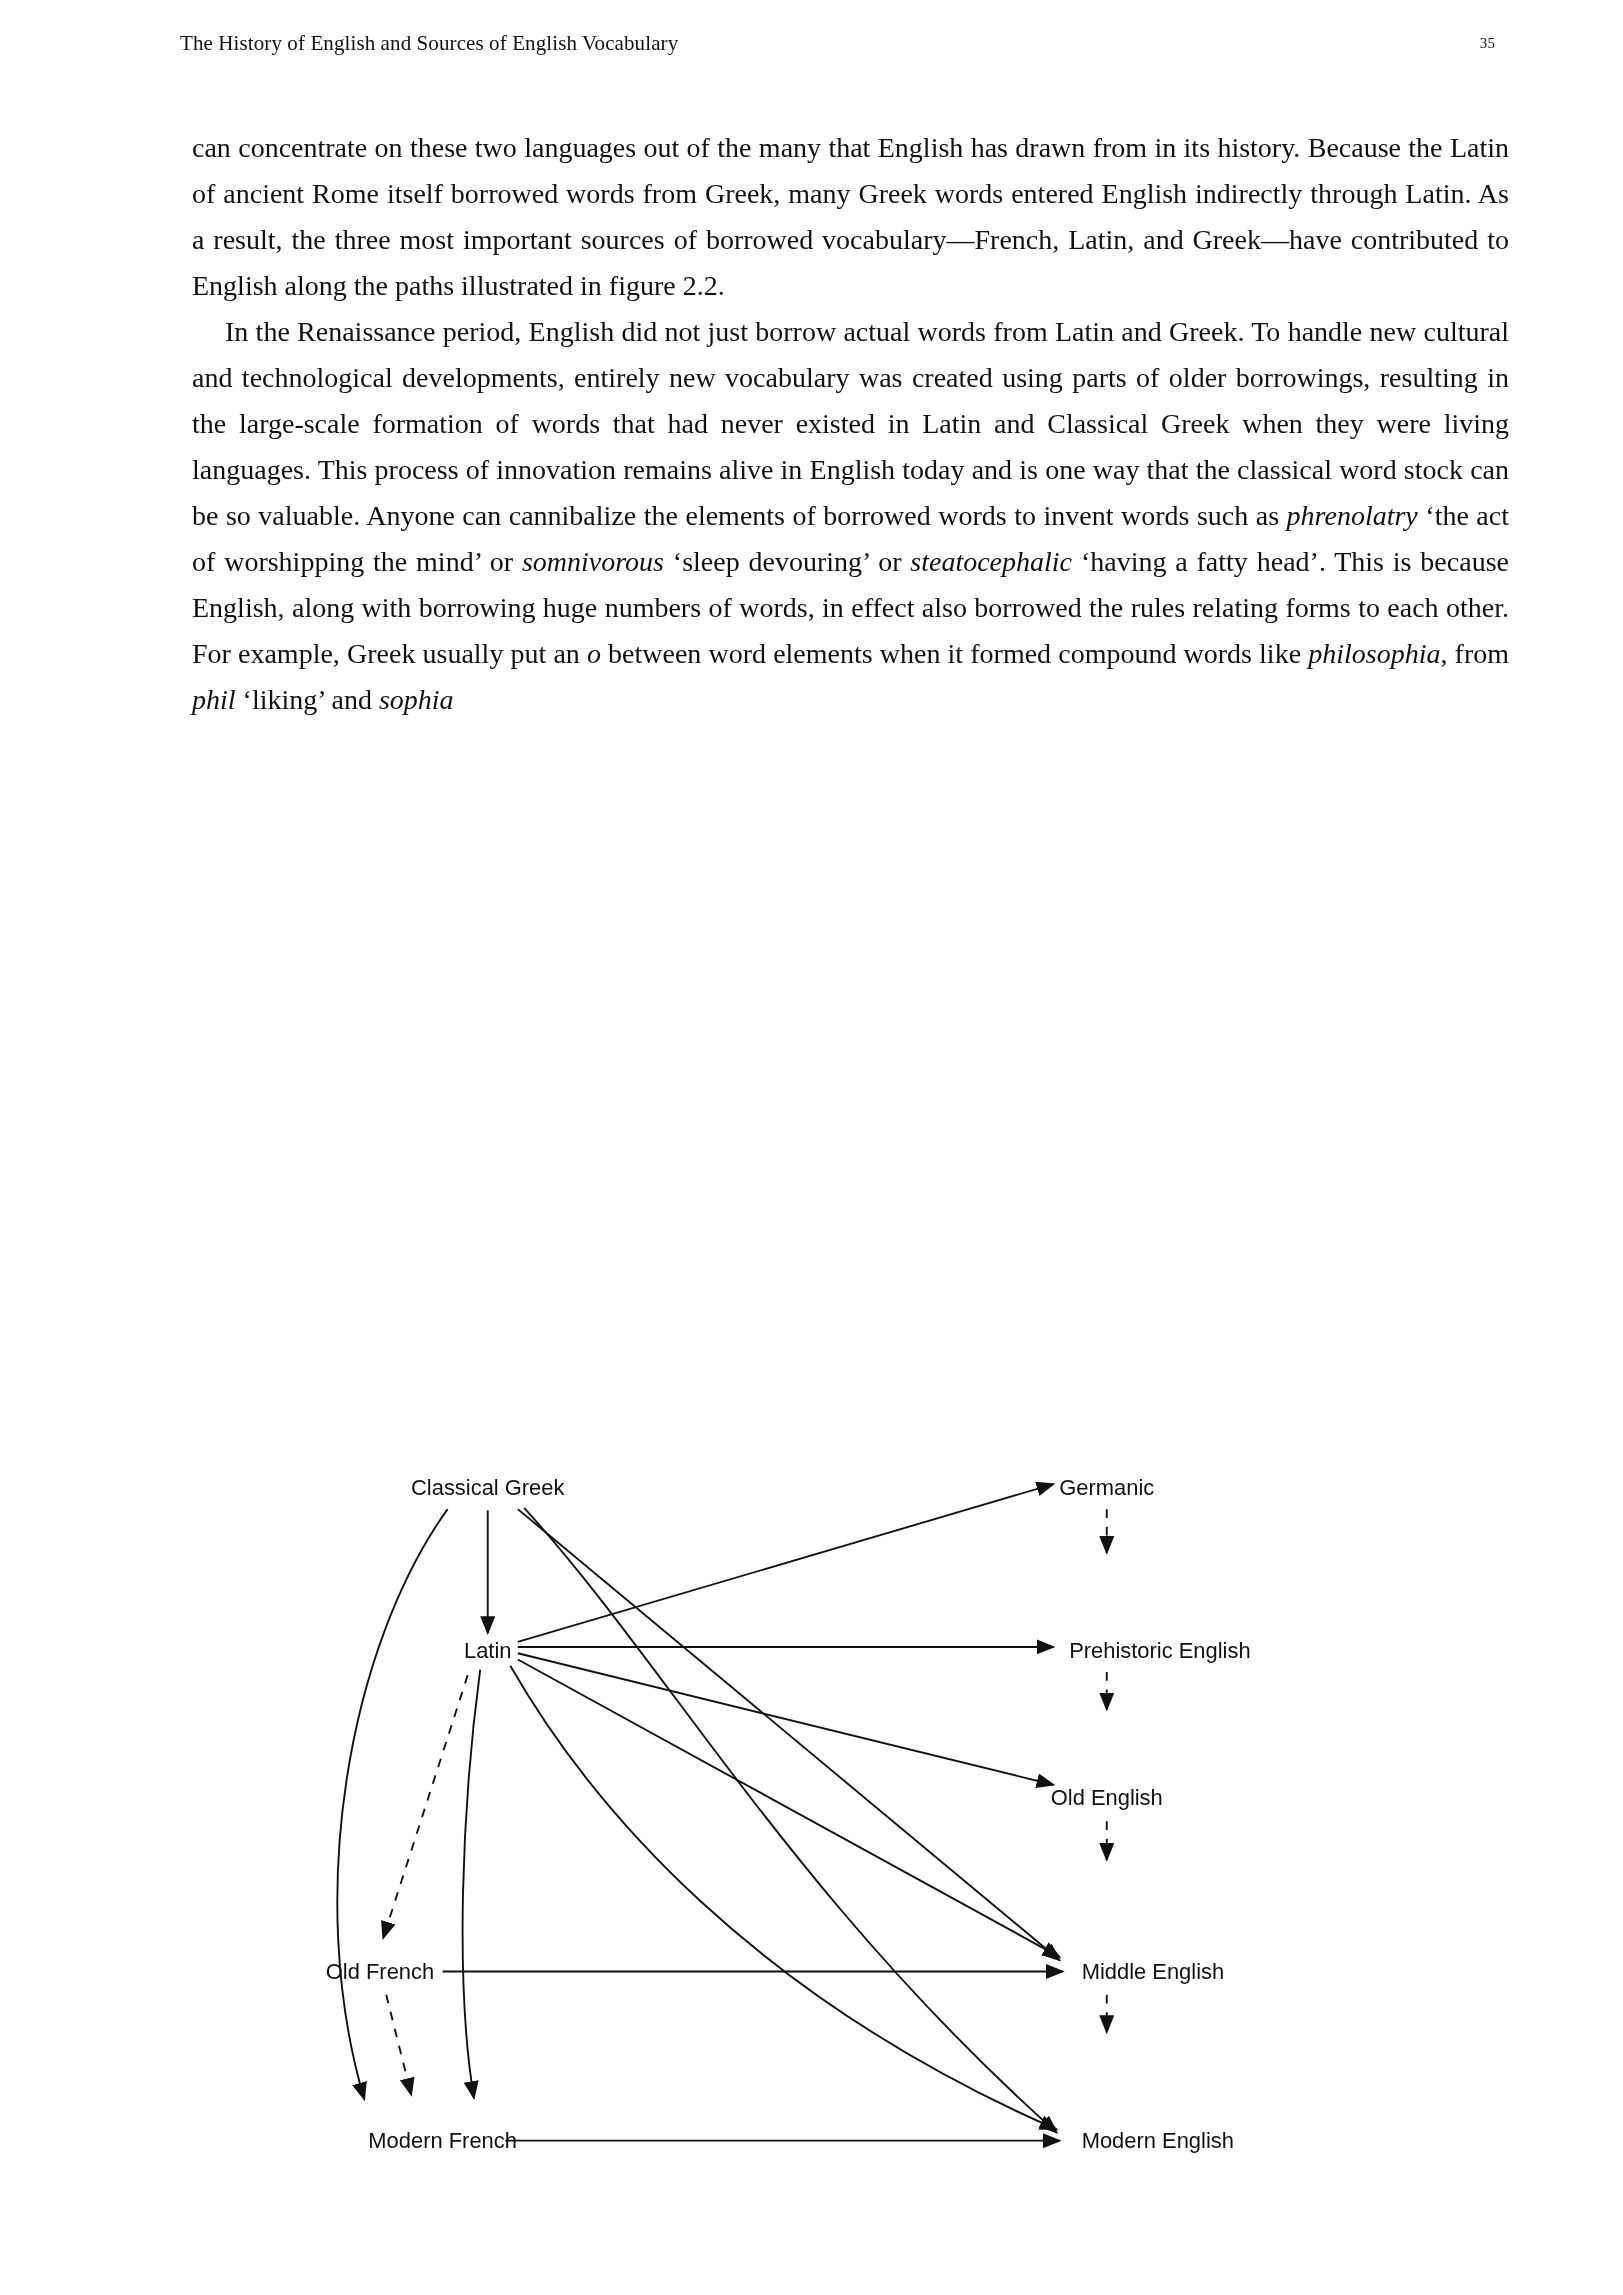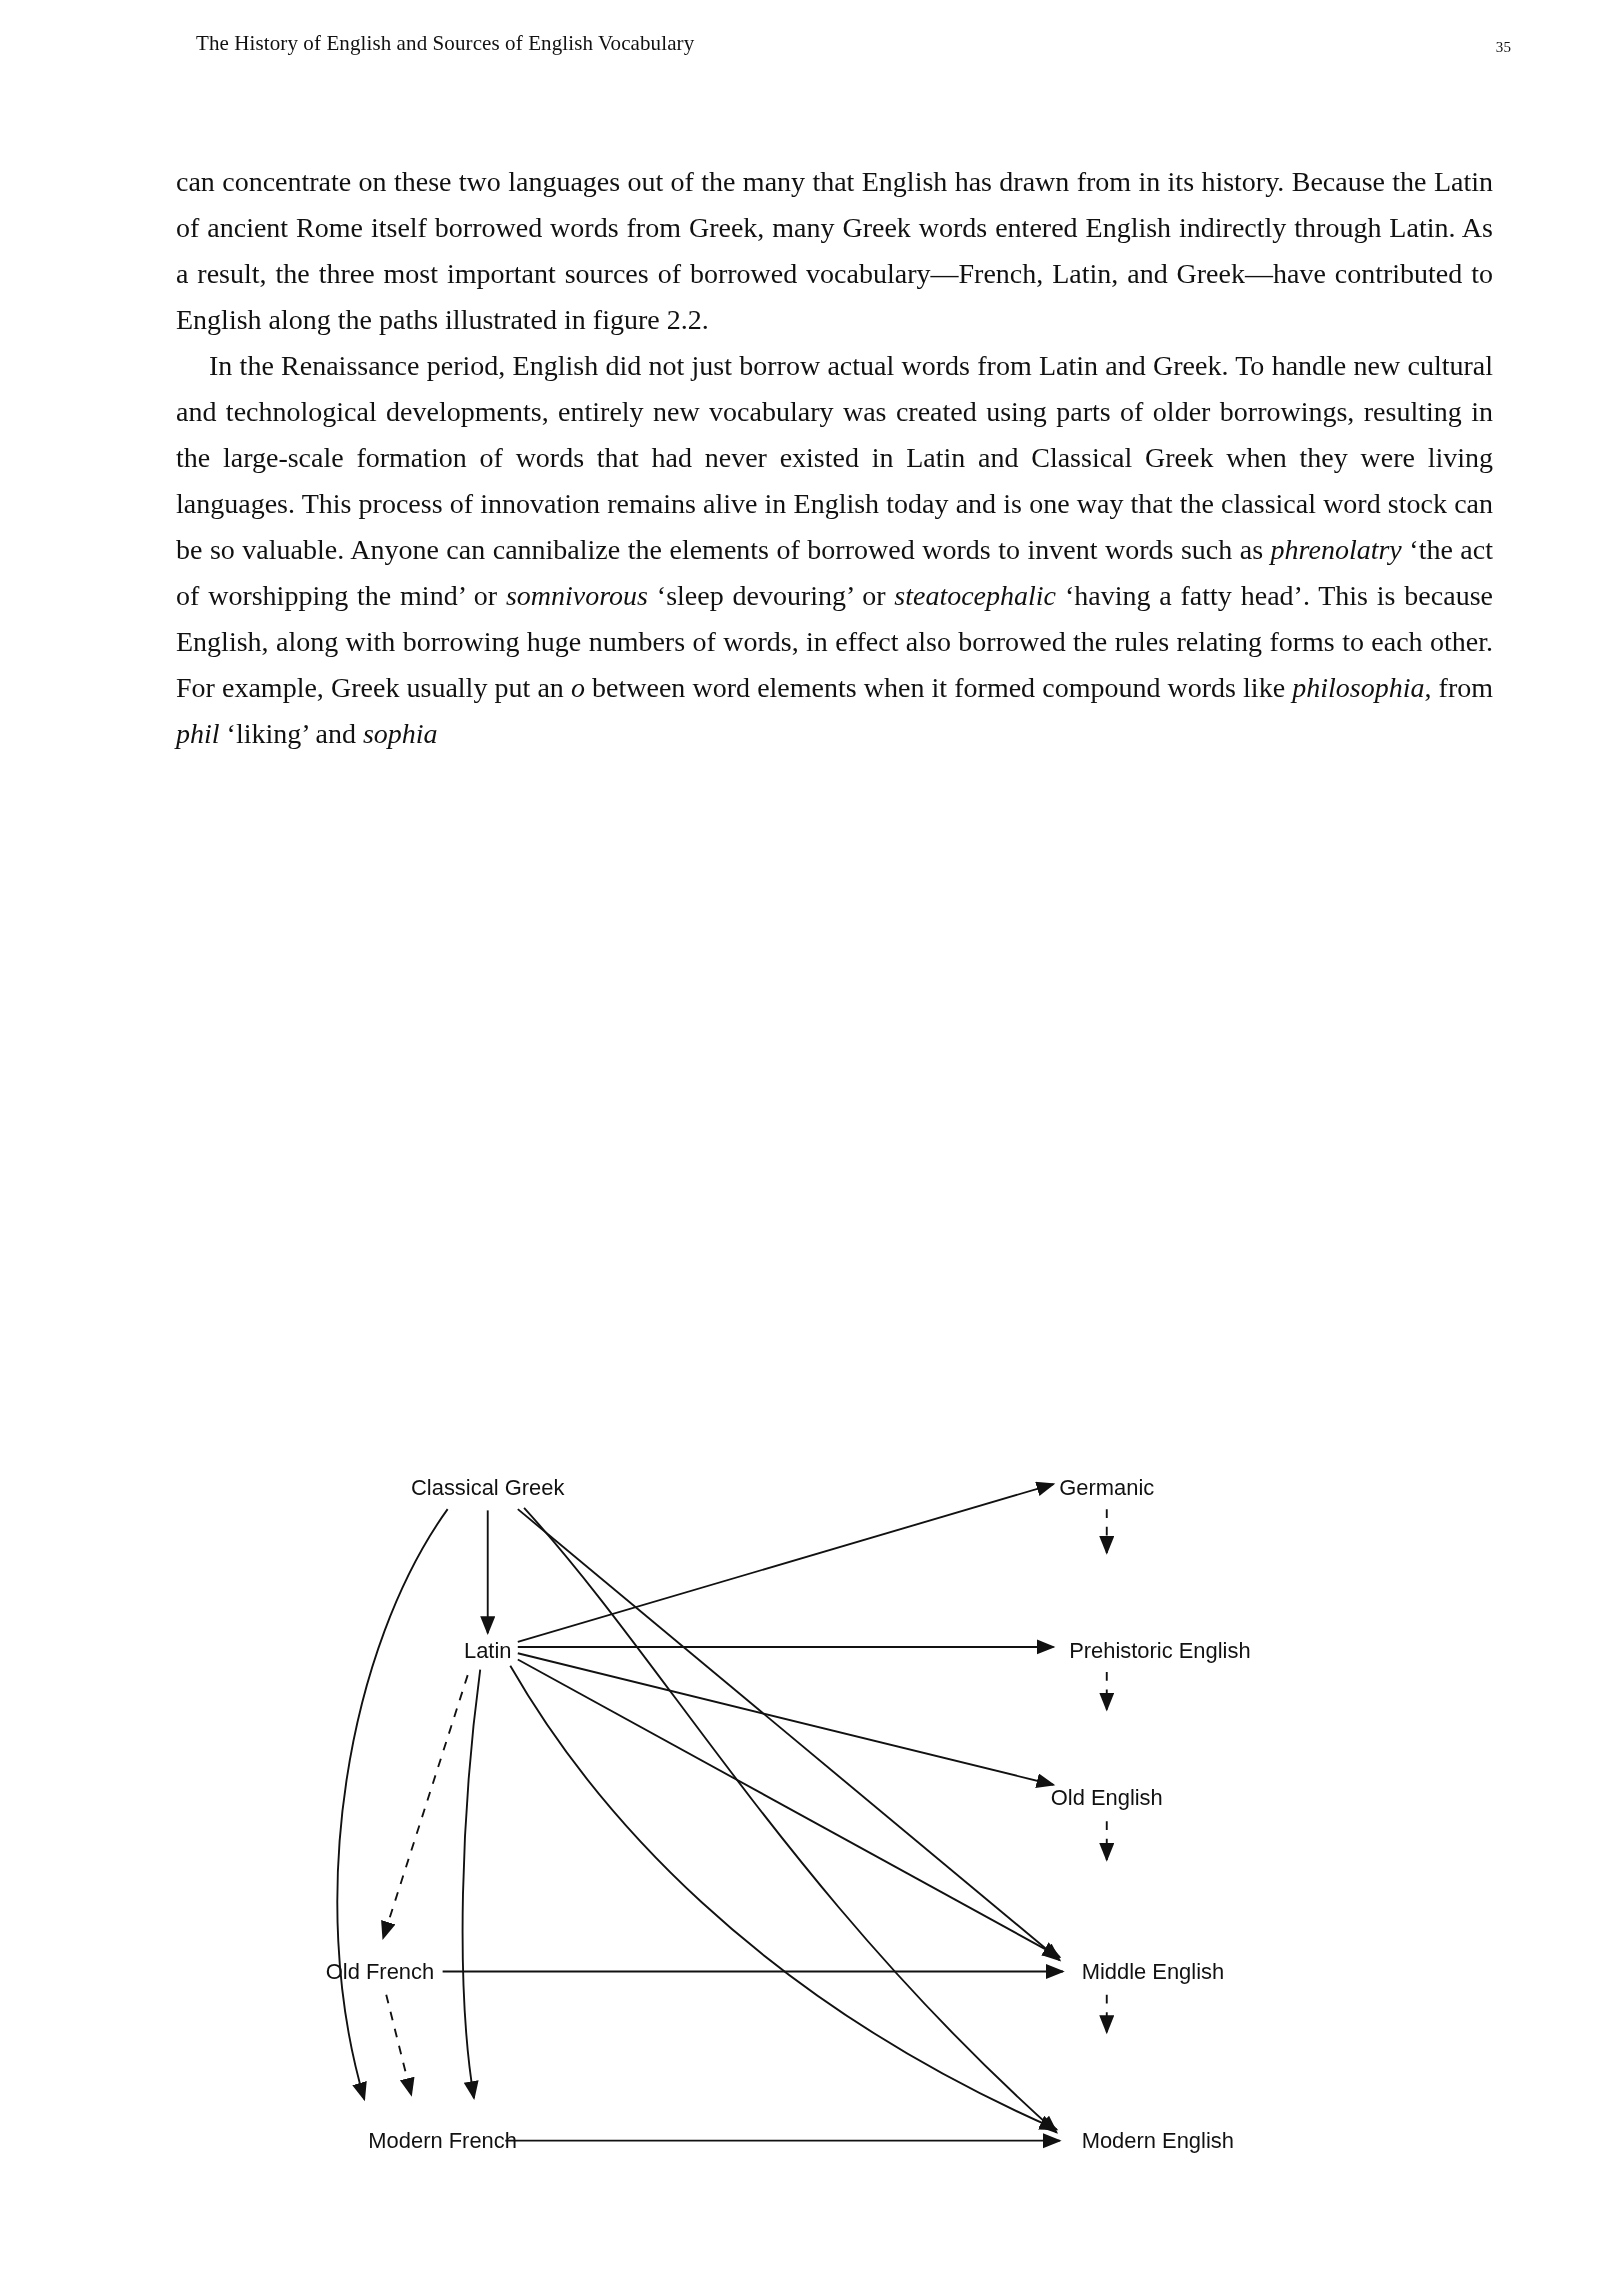--- a/index.html
+++ b/index.html
@@ -16,45 +16,44 @@
     overflow: hidden;
   }
   .page {
     position: absolute;
     left: 0; top: 0;
     width: 1623px;
     height: 2295px;
   }
   .running-head {
     position: absolute;
-    left: 196px;
+    left: 180px;
     top: 31px;
     width: 1315px;
     display: flex;
     justify-content: space-between;
-    align-items: flex-end;
+    align-items: center;
     font-size: 21px;
     letter-spacing: 0.1px;
   }
   .running-head .title {
     font-family: "Liberation Serif", serif;
   }
   .running-head .folio {
     font-size: 15px;
   }
   .body-text {
     position: absolute;
-    left: 176px;
+    left: 192px;
     top: 125px;
     width: 1317px;
     font-size: 28px;
     line-height: 46px;
     text-align: justify;
     text-justify: inter-word;
-    margin-top: 34px;
   }
   .body-text p {
     margin: 0;
   }
   .body-text p.indent {
     text-indent: 33px;
   }
   em { }
 
   .figure-wrap {

